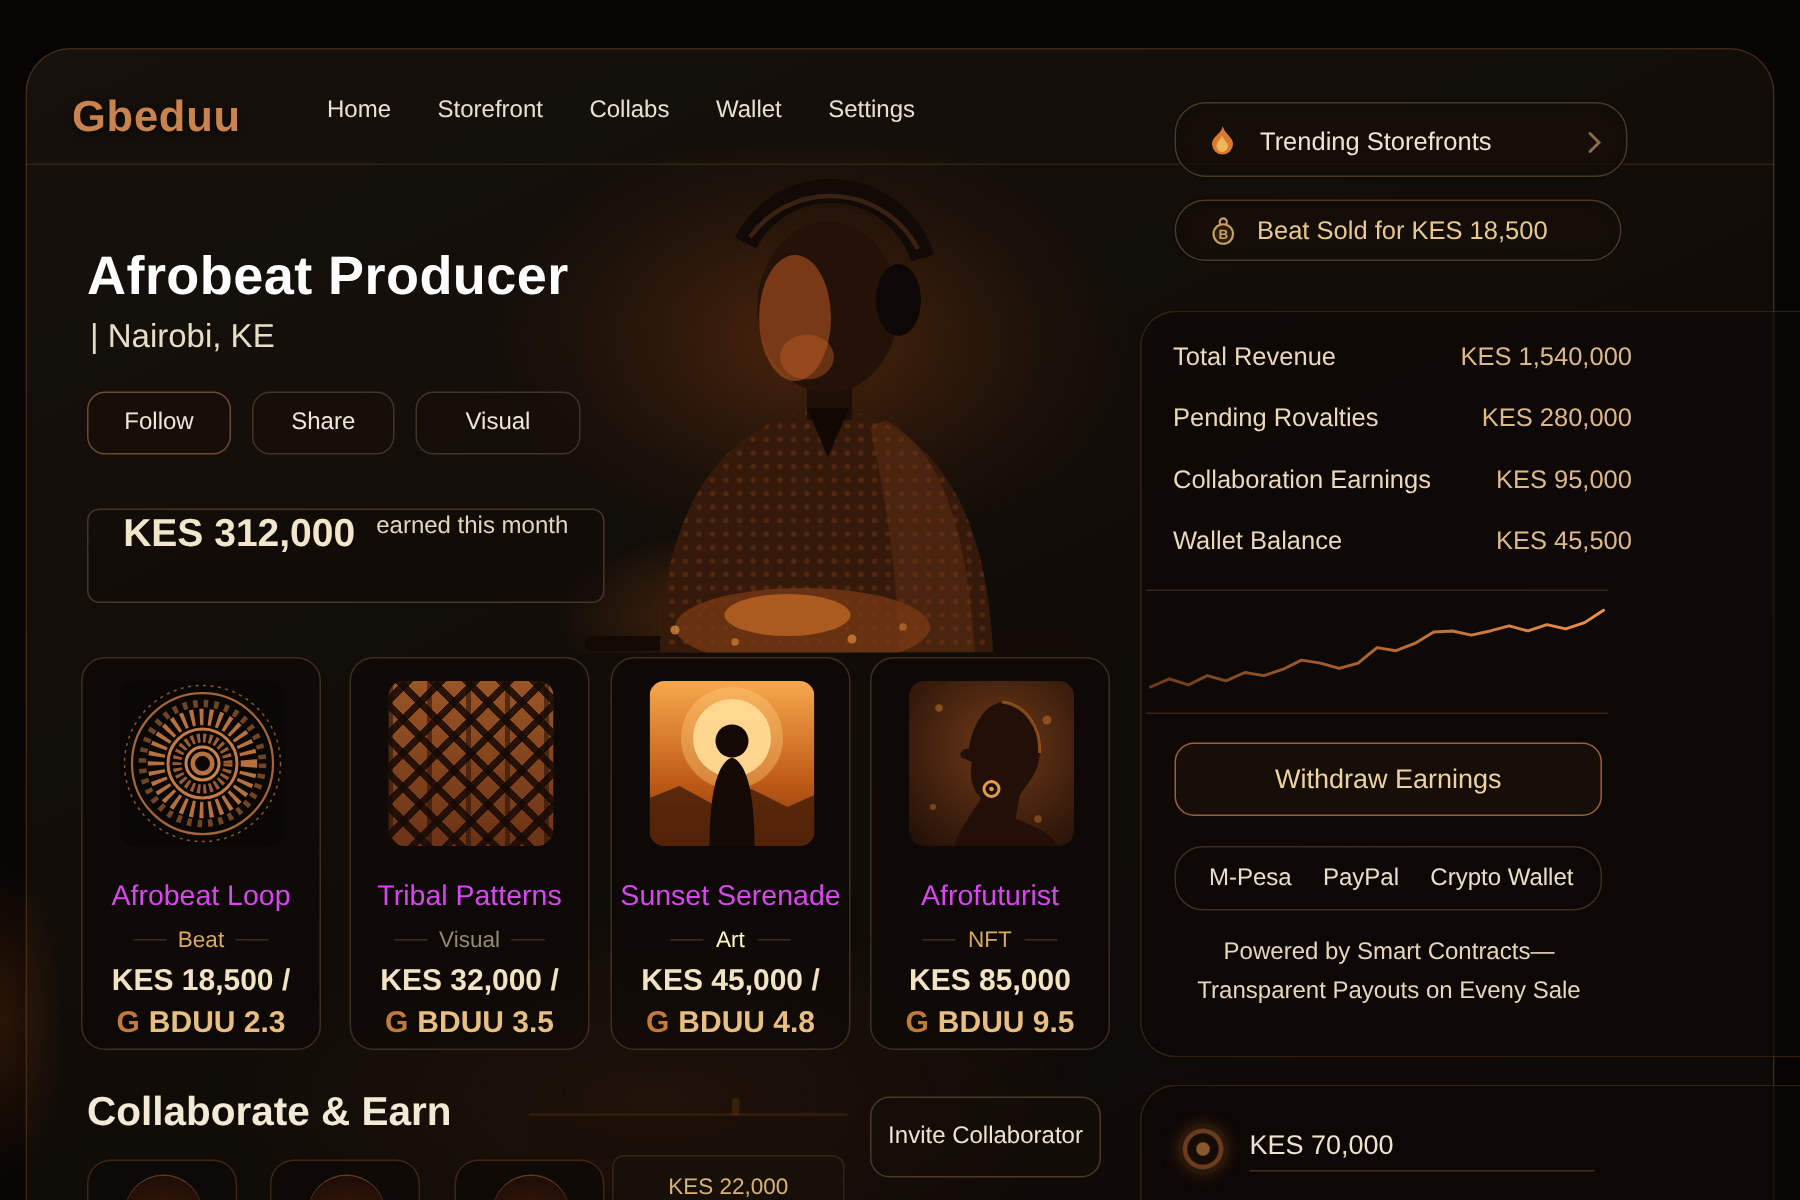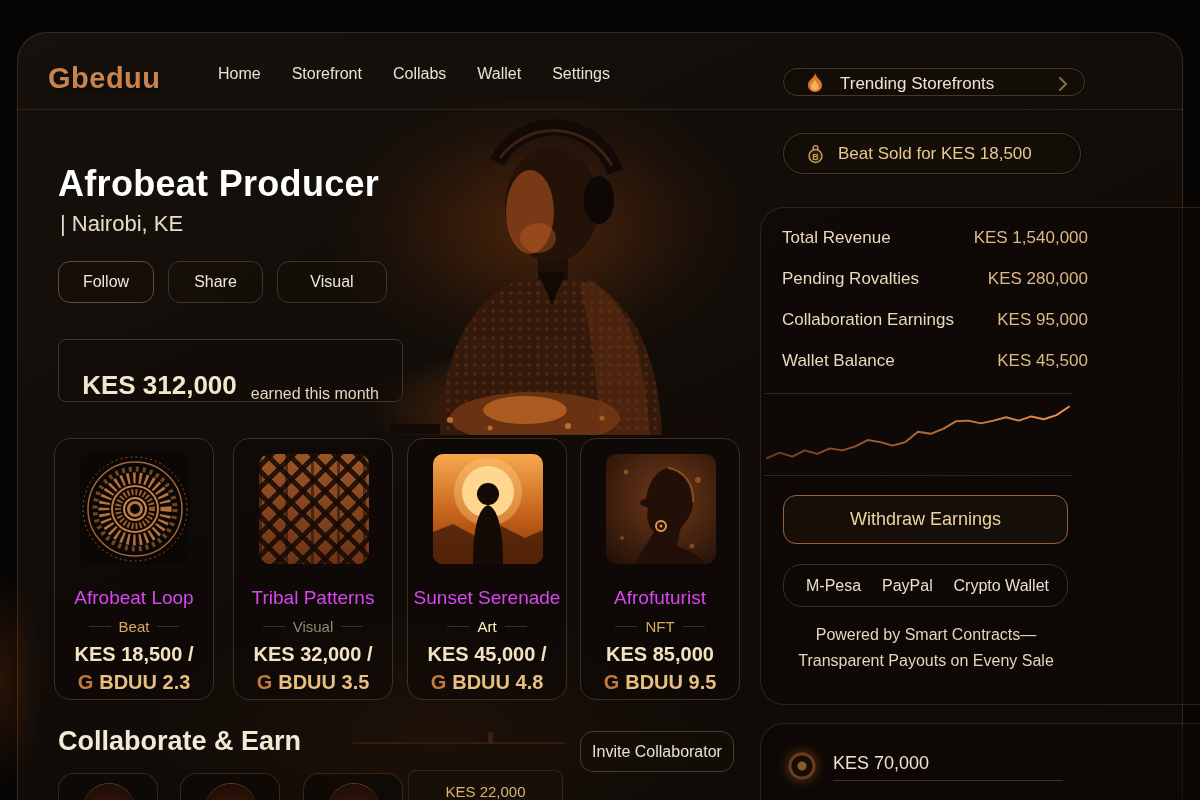--- a/index.html
+++ b/index.html
@@ -42,21 +42,21 @@
   .nav span { font-size:16px; color:#e9e1d1; cursor:pointer; }
 
   
   .pill {
     position:absolute; display:flex; align-items:center;
     border:1px solid #4a3827; border-radius:21px;
     background:rgba(24,16,10,.72);
     box-shadow:0 0 0 1px rgba(0,0,0,.3), inset 0 0 18px rgba(0,0,0,.35);
     cursor:pointer;
   }
-  .pill-trending { left:783px; top:68px; width:302px; height:28px; padding:4px 16px 0 21px; }
+  .pill-trending { left:783px; top:68px; width:302px; height:50px; padding:4px 16px 0 21px; }
   .pill-sale     { left:783px; top:133px; width:298px; height:41px; padding:0 16px 0 24px; }
   .pill-trending .lbl { font-size:17px; color:#eee4d0; margin-left:16px; }
   .pill-sale .lbl     { font-size:17px; color:#e9c98f; margin-left:15px; }
   .pill .chev { margin-left:auto; }
 
   
   .hero-art {
     position:absolute; left:300px; top:100px; width:455px; height:335px;
     background:
       radial-gradient(60% 55% at 53% 38%, rgba(150,66,12,.42), rgba(84,36,8,.16) 55%, transparent 78%),
@@ -74,21 +74,21 @@
     display:flex; align-items:center; justify-content:center; cursor:pointer;
   }
   .btn-follow { width:96px; border-color:#6e4a2e; }
   .btn-share { width:95px; }
   .btn-contact { width:110px; }
 
   .earned {
     position:absolute; left:58px; top:339px; width:345px; height:63px;
     border:1px solid #453526; border-radius:8px;
     background:rgba(18,12,8,.6);
-    display:flex; align-items:flex-end; justify-content:center; gap:14px;
+    display:flex; align-items:flex-start; justify-content:center; gap:14px;
   }
   .earned .amt { font-size:26px; font-weight:bold; color:#f2e6cb; }
   .earned .cap { font-size:16px; color:#e2d6bd; position:relative; top:2px; }
 
   
   .card {
     position:absolute; top:438px; width:160px; height:262px;
     border:1px solid #3c2e21; border-radius:16px;
     background:rgba(13,9,6,.6);
     text-align:center; cursor:pointer;
@@ -147,21 +147,21 @@
     display:flex; align-items:center; justify-content:space-between;
     padding:0 18px 0 22px;
   }
   .pay-pill span { font-size:16px; color:#eadfca; cursor:pointer; }
   .footnote { position:absolute; left:0; width:330px; text-align:center; font-size:16px; color:#e6d7ba; }
   .fn1 { top:418px; } .fn2 { top:444px; }
 
   
   .h2 { position:absolute; left:58px; top:726px; font-size:27px; font-weight:bold; color:#f3ead6; }
   .btn-invite {
-    position:absolute; left:580px; top:731px; width:154px; height:41px;
+    position:absolute; left:580px; top:731px; width:154px; height:54px;
     border:1px solid #4a3a2a; border-radius:13px;
     background:rgba(20,14,9,.6); color:#ece2cf; font-size:16px;
     display:flex; align-items:center; justify-content:center; cursor:pointer;
   }
   .turntable {
     position:absolute; left:352px; top:742px; width:214px; height:30px;
     background:linear-gradient(180deg, rgba(122,64,24,.45) 0 2px, rgba(26,14,7,.8) 2px 100%);
     border-radius:3px; opacity:.55; pointer-events:none;
   }
   .turntable::before {

